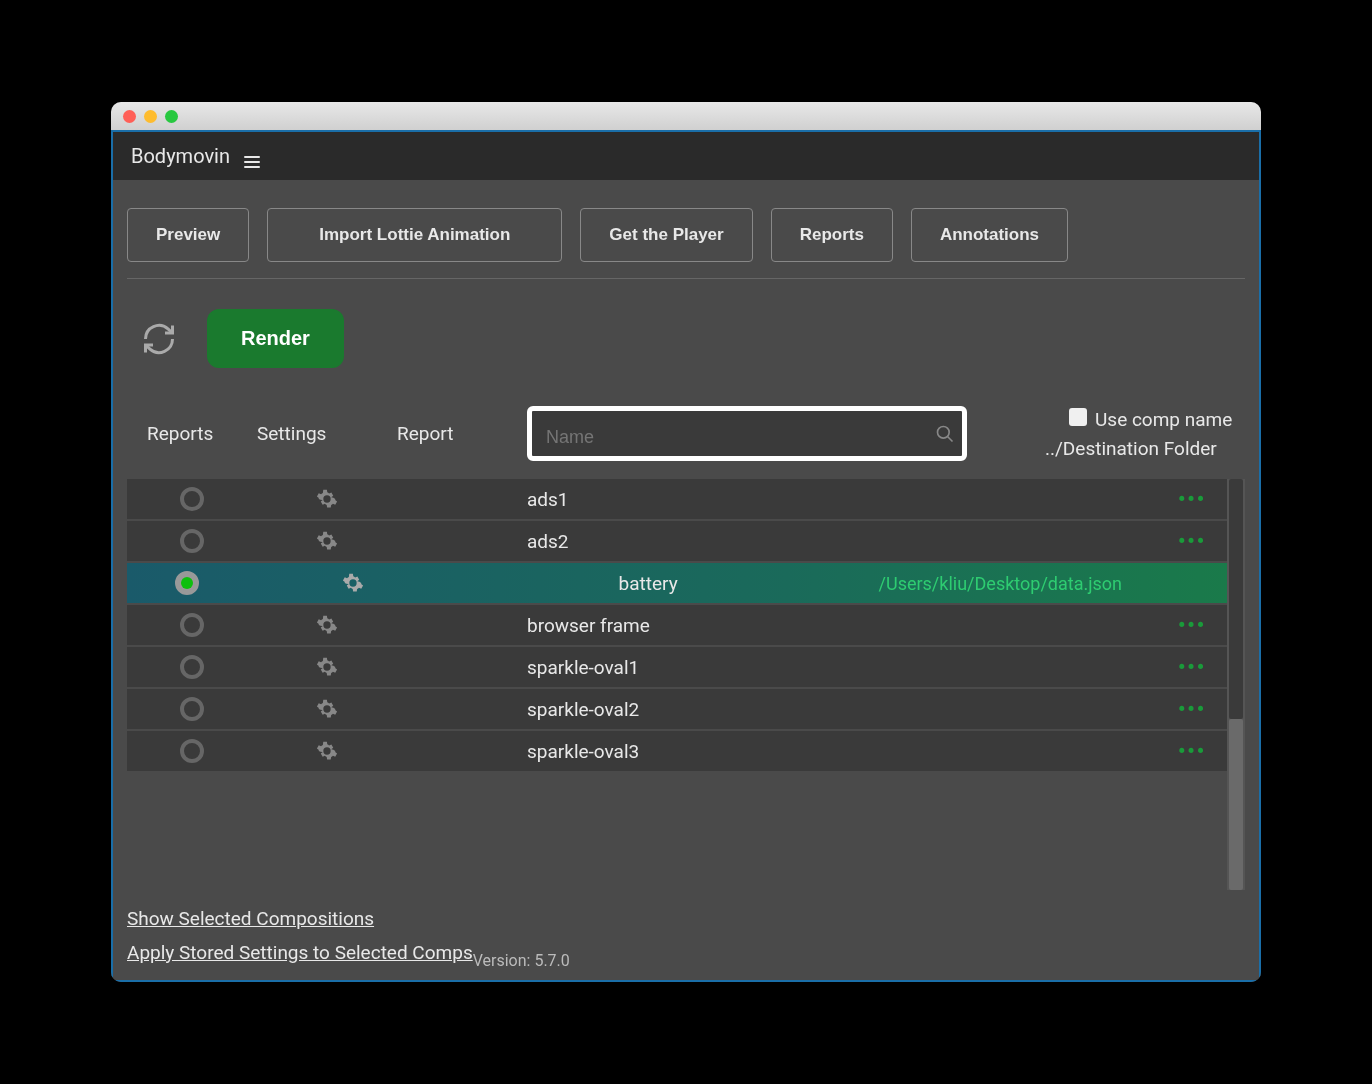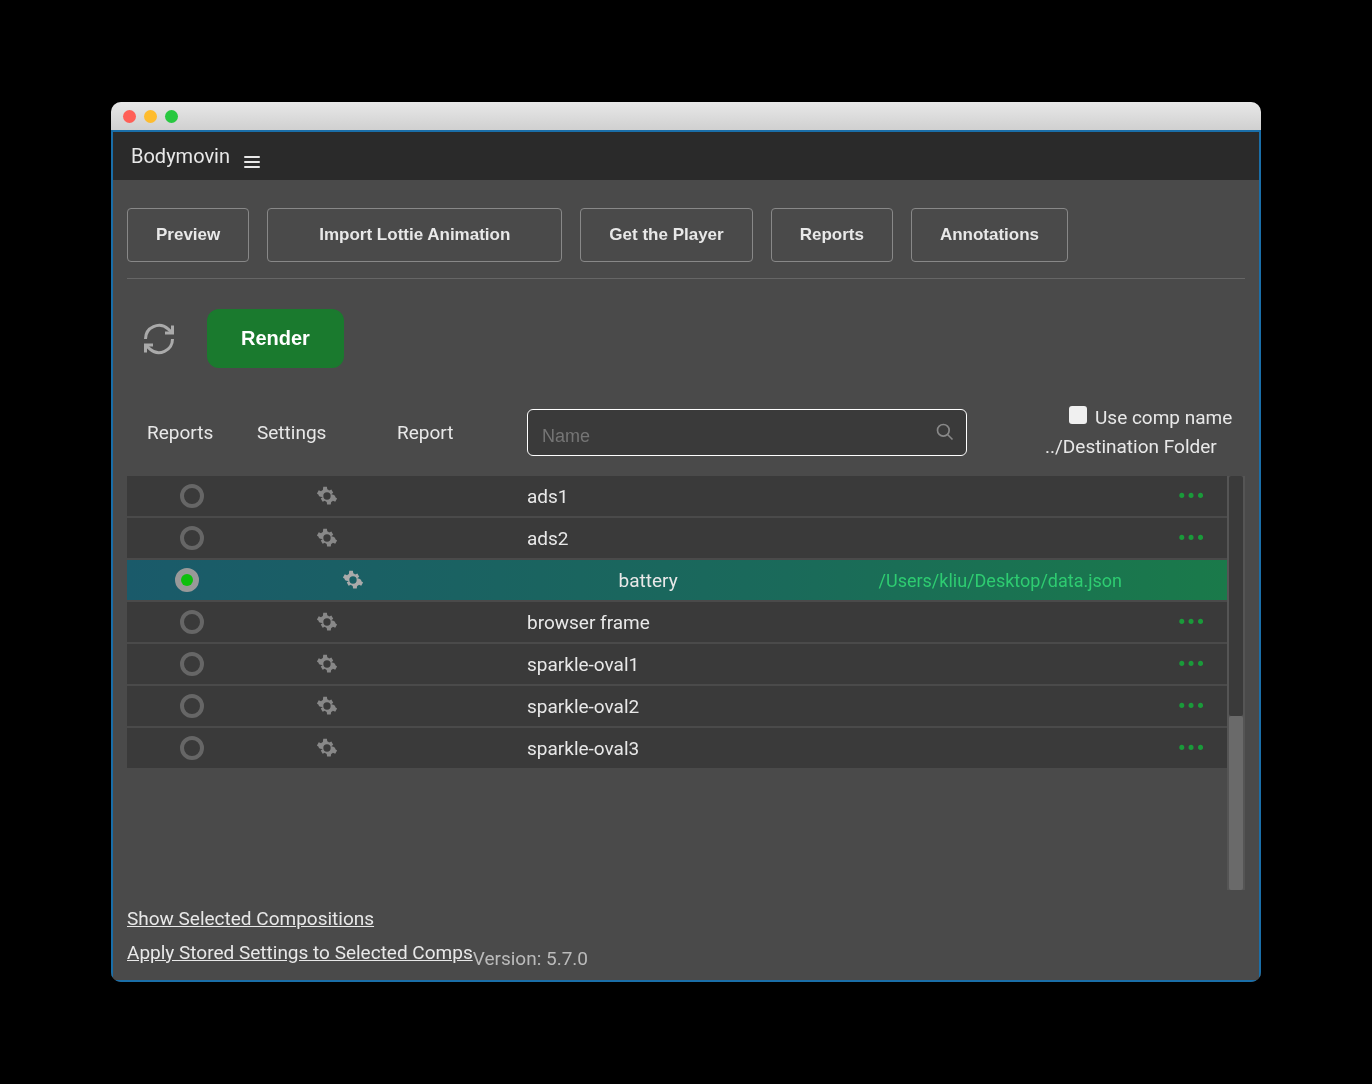--- a/index.html
+++ b/index.html
@@ -130,21 +130,21 @@
 .col-search { flex: 1; padding-right: 30px; }
 .col-dest { width: 200px; text-align: left; }
 
 .search-wrap {
   position: relative;
   width: 440px;
 }
 .search-input {
   width: 100%;
   background: #3a3a3a;
-  border: 1px solid #ffffff;
+  border: 5px solid #ffffff;
   border-radius: 6px;
   padding: 16px 40px 8px 14px;
   color: #ccc;
   font-size: 18px;
   outline: none;
 }
 .search-icon {
   position: absolute;
   right: 12px;
   top: 50%;
@@ -270,21 +270,21 @@
   font-size: 19px;
 }
 .footer-links a {
   color: #e8e8e8;
   text-decoration: underline;
   cursor: pointer;
   display: block;
   line-height: 1.8;
 }
 .version {
-  font-size: 19px;
+  font-size: 16px;
   color: #bbb;
 }
 </style>
 </head>
 <body>
 
 <div class="window">
   <div class="titlebar">
     <div class="traffic-light tl-red"></div>
     <div class="traffic-light tl-yellow"></div>

